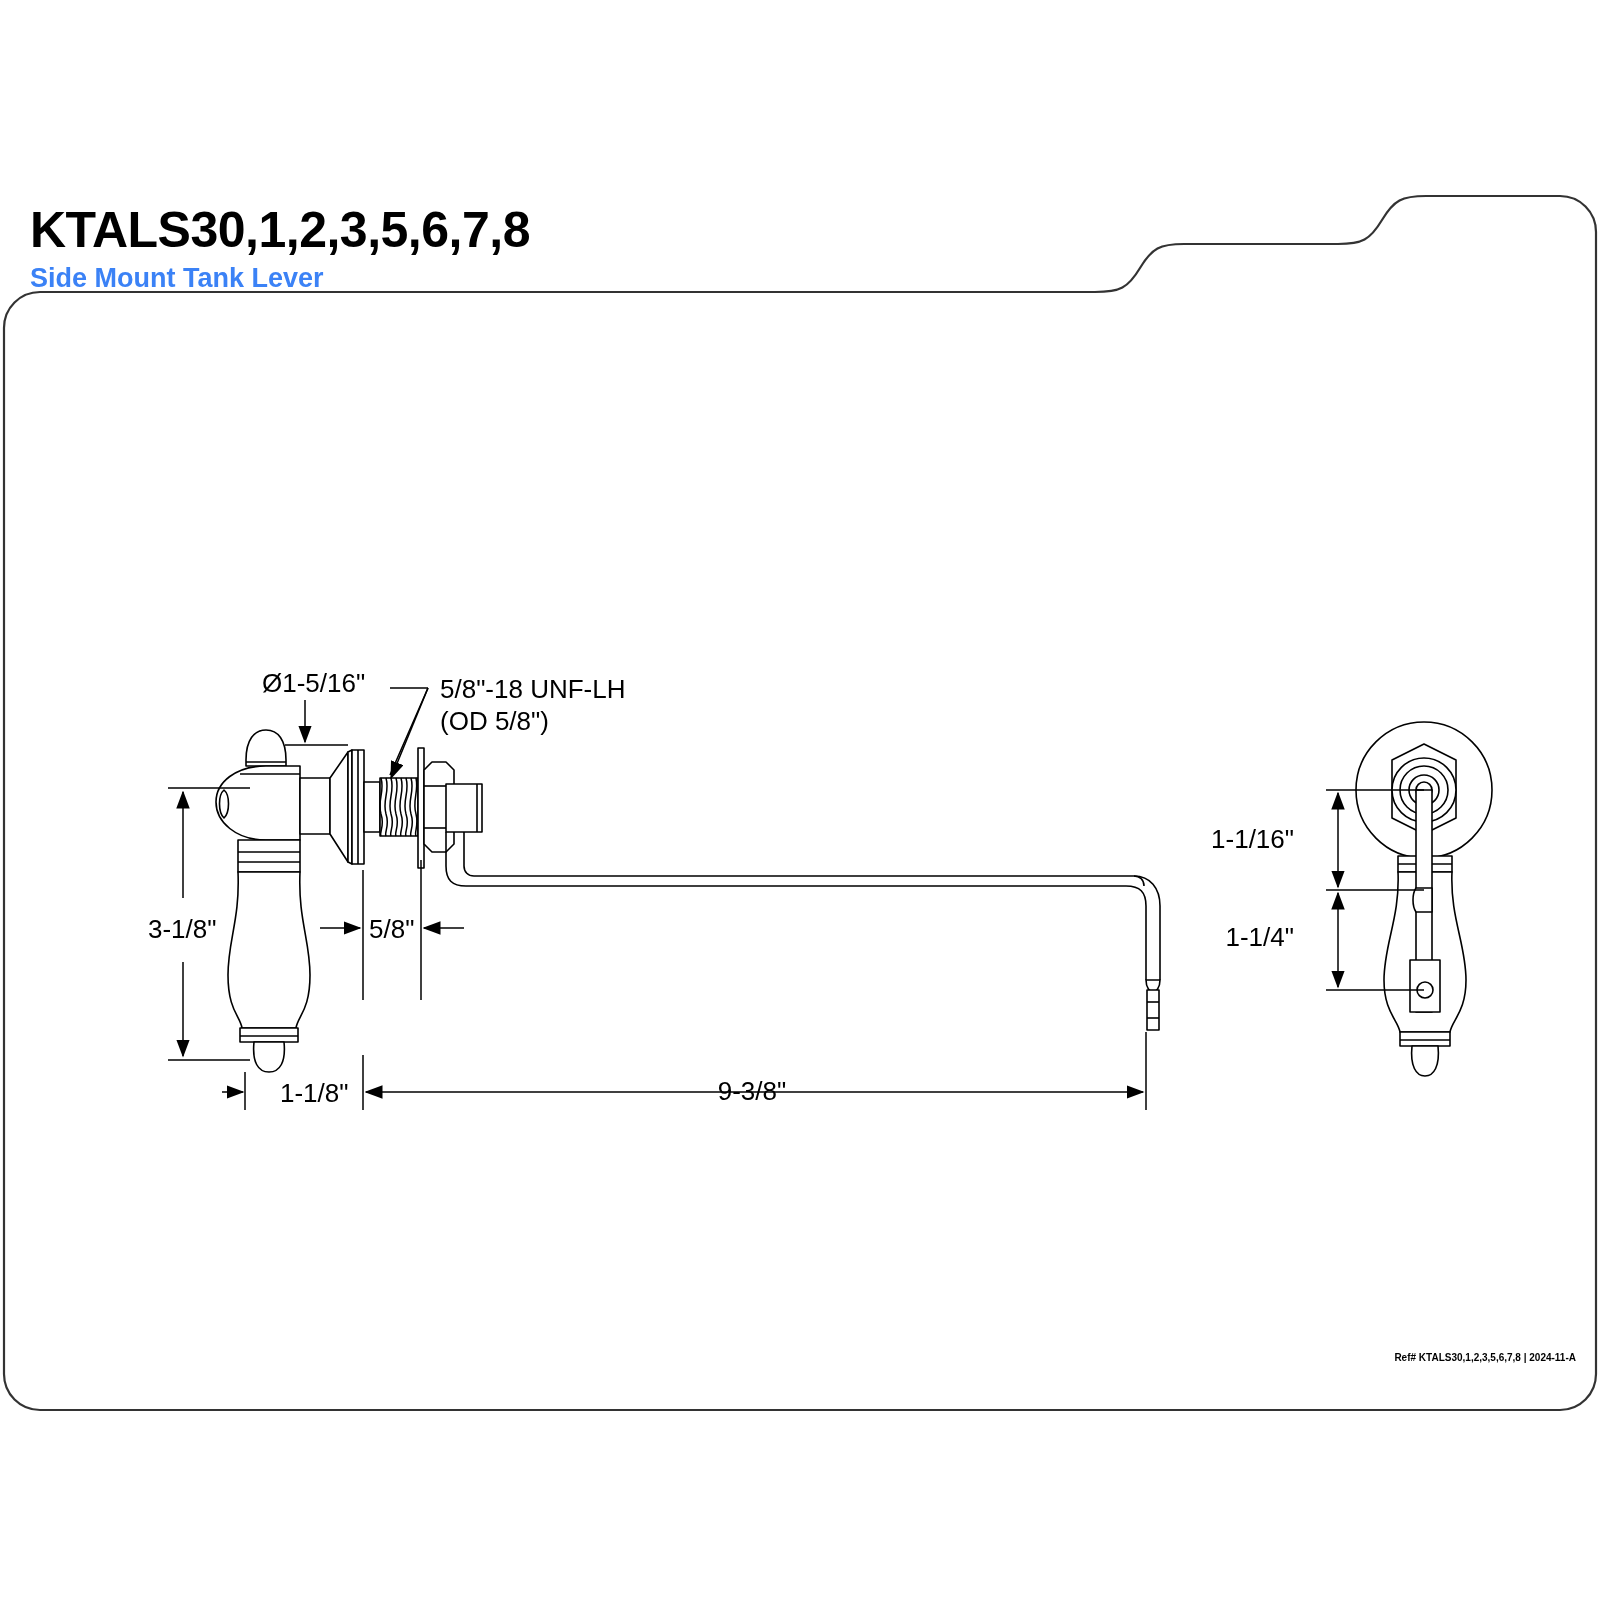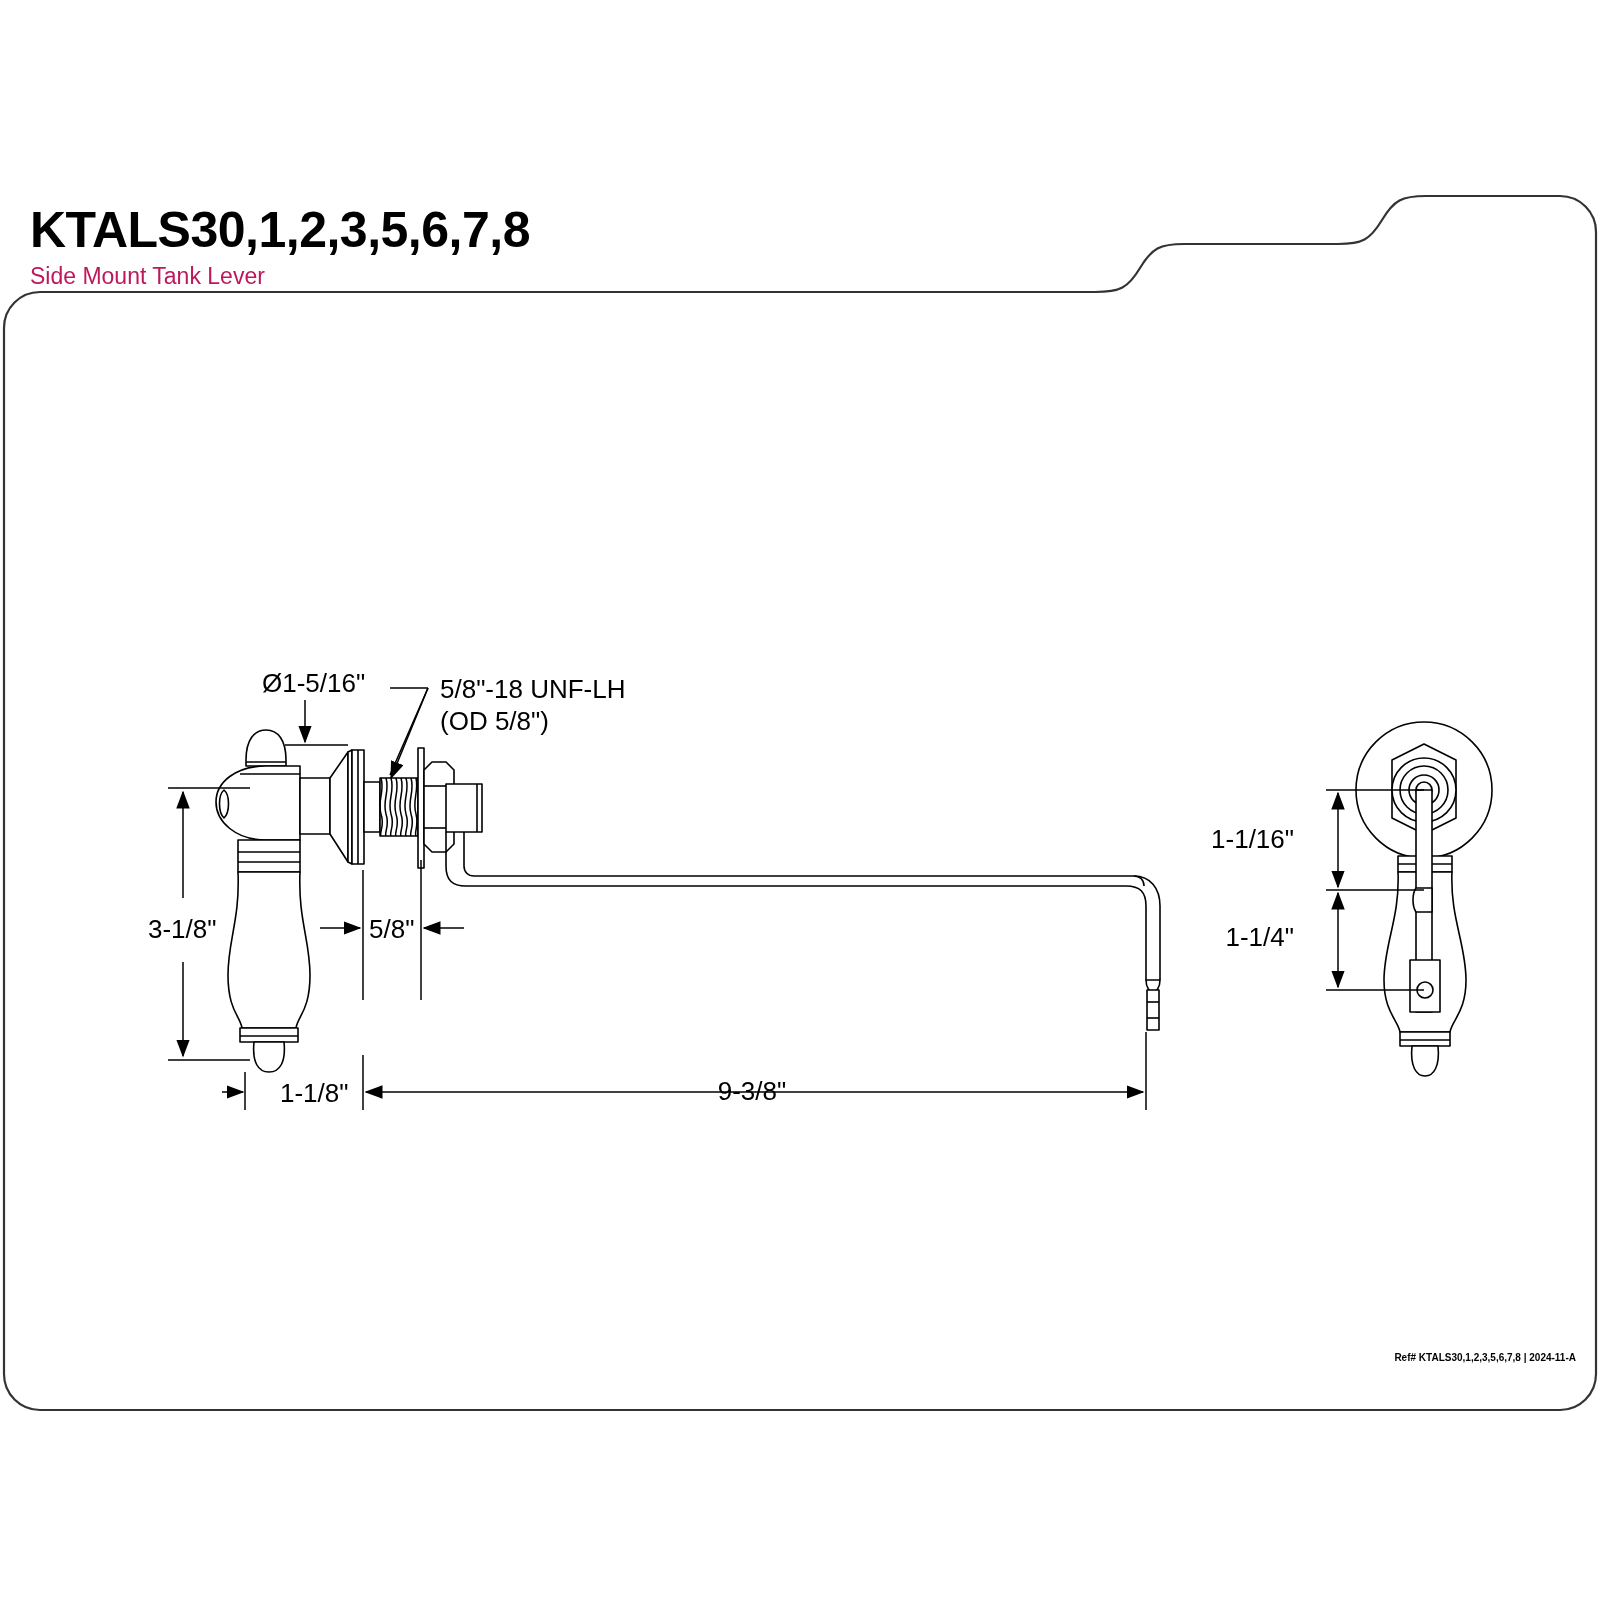--- a/index.html
+++ b/index.html
@@ -24,23 +24,23 @@
   }
   #model-title {
     font-size: 50px;
     font-weight: bold;
     color: #000000;
     line-height: 1.0;
     letter-spacing: -0.5px;
     white-space: nowrap;
   }
   #model-subtitle {
-    font-size: 23px;
-    font-weight: normal;
-    color: #be185d;
+    font-size: 27px;
+    font-weight: bold;
+    color: #3b82f6;
     line-height: 1.0;
     margin-top: 10px;
     white-space: nowrap;
   }
   #footer-ref {
     position: absolute;
     right: 24px;
     top: 1352px;
     font-size: 10px;
     font-weight: bold;

